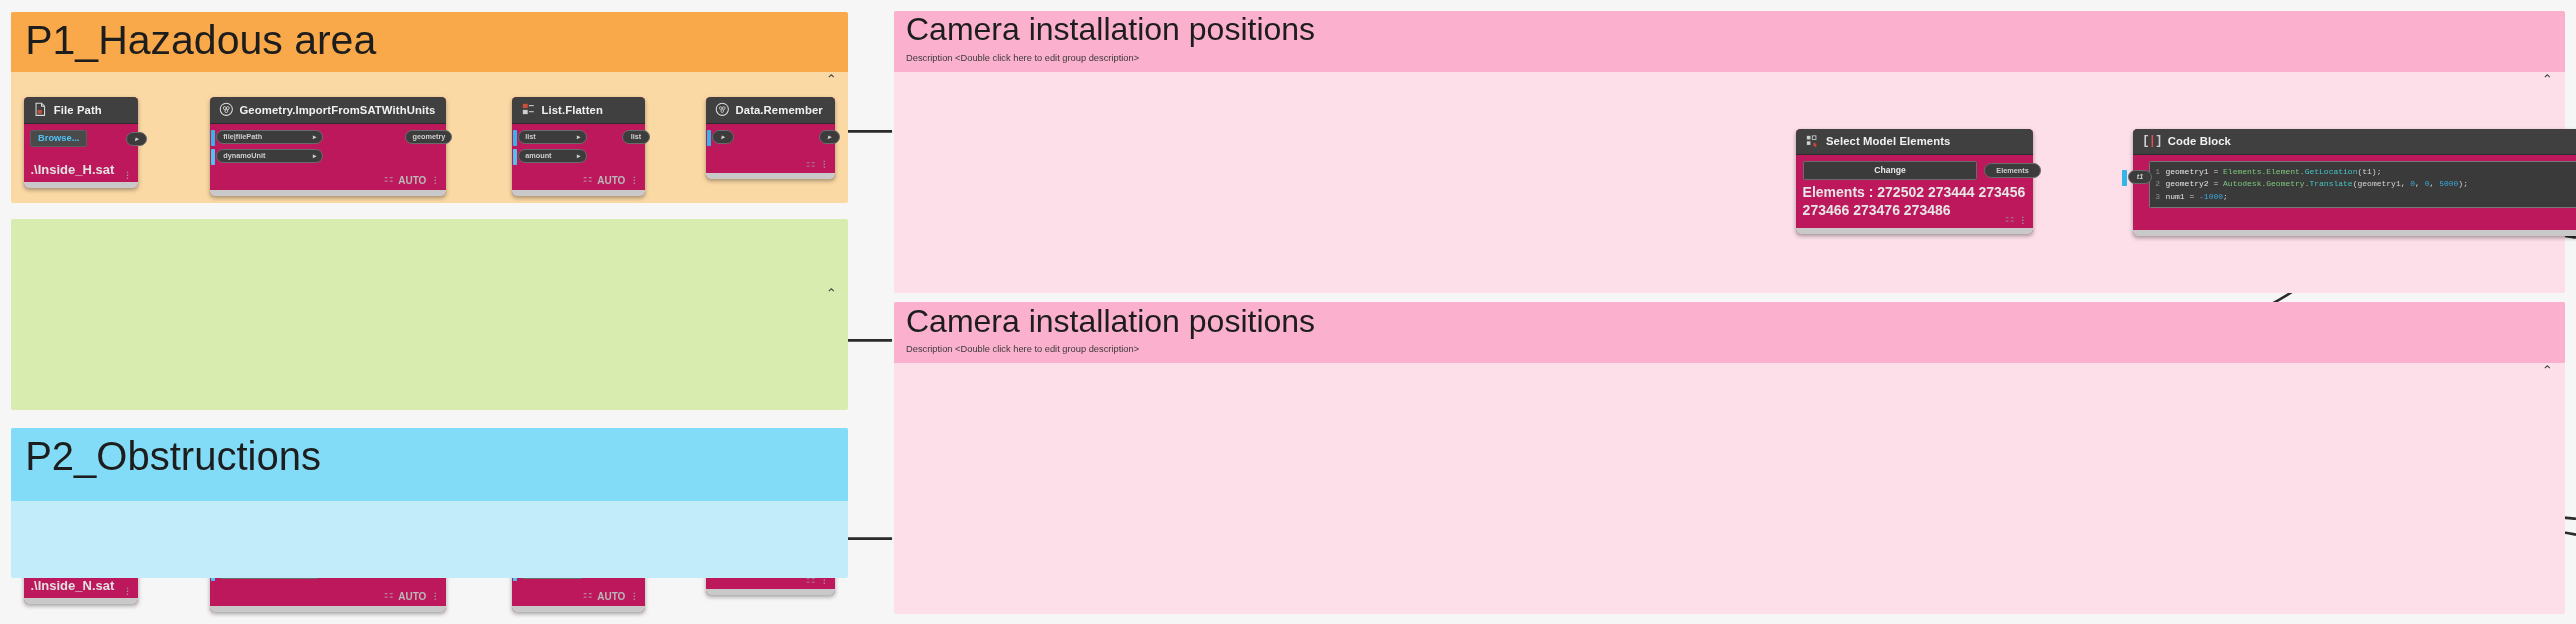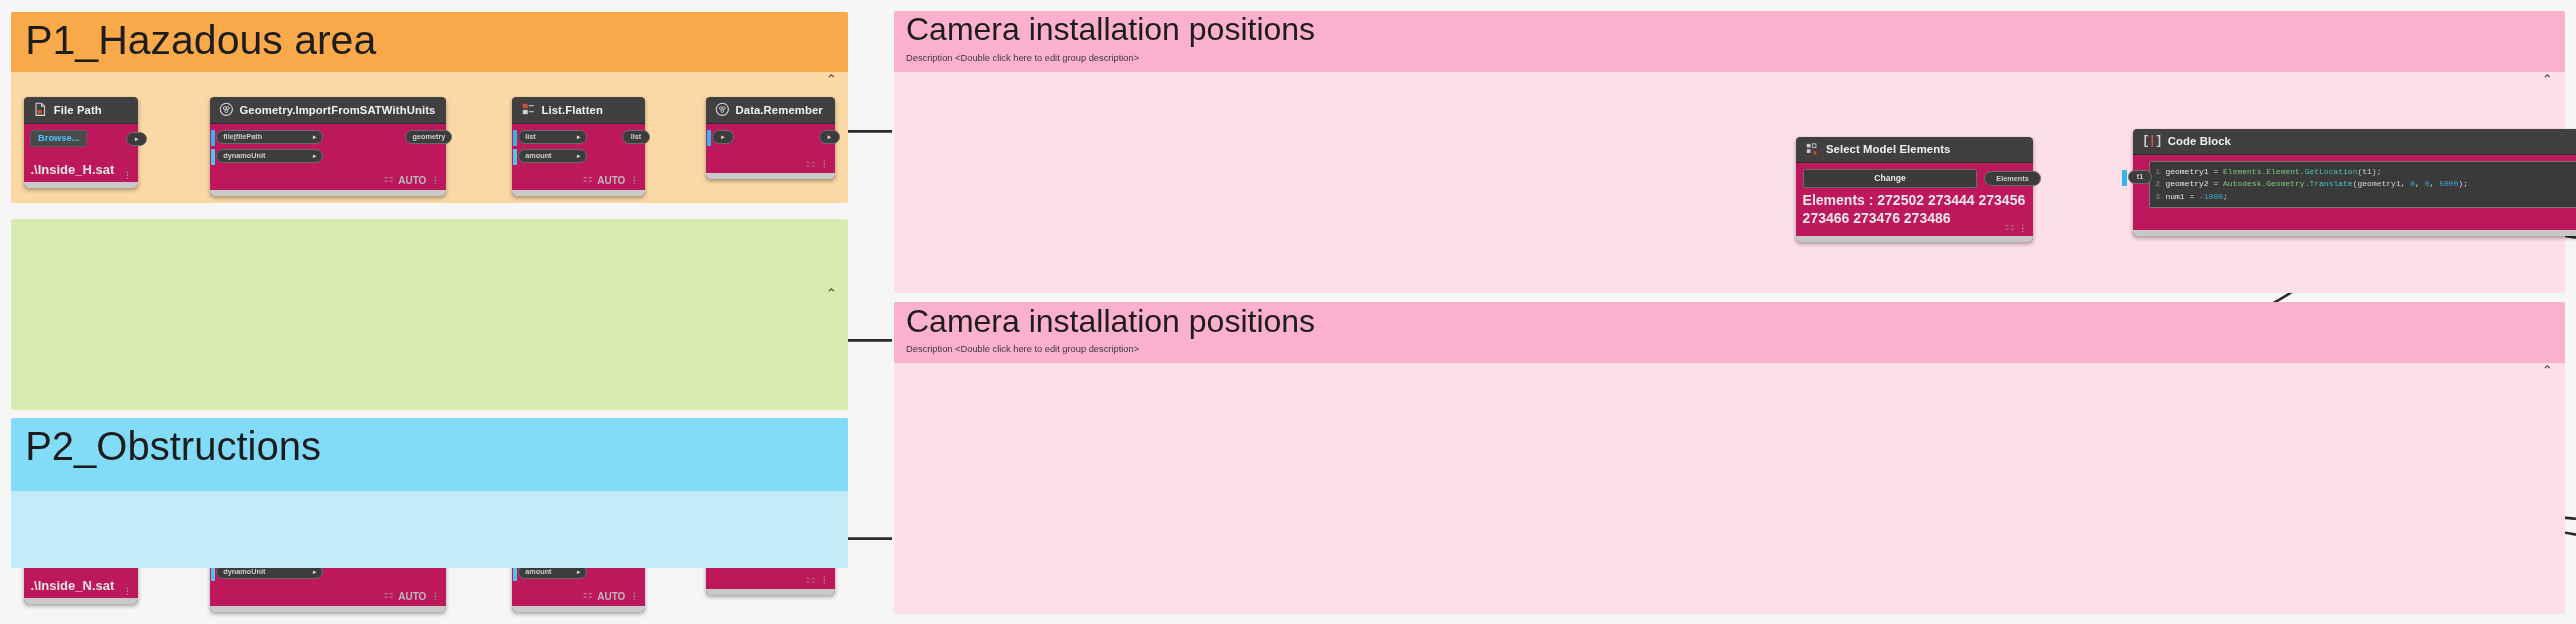--- a/index.html
+++ b/index.html
@@ -98,21 +98,21 @@
     align-items: center;
     padding: 0 6px;
     font-size: 7.3px;
     font-weight: bold;
     color: #cfcfcf;
     white-space: nowrap;
   }
   .pin.in  { justify-content: space-between; min-width: 69px; }
   .pin.out { justify-content: center; min-width: 36px; }
   .pin .arrow { font-size: 6.6px; color: #cfcfcf; margin-left: 5.3px; }
-  .pin.tiny { min-width: 17px; padding: 0 8px; }
+  .pin.tiny { min-width: 17px; padding: 0 8px; font-style: italic; }
 
   
   .inmark {
     position: absolute;
     left: -6.6px;
     top: -0.7px;
     width: 4.6px;
     height: 16px;
     background: #32b5e8;
     border-radius: 0.7px;
@@ -510,35 +510,35 @@
           <svg width="9.3" height="8" viewBox="0 0 16 14">
             <path d="M1 3h5M1 9h5M10 3h5M10 9h5" stroke="#9a9a9a" stroke-width="1.4"></path>
           </svg>
           <span class="dots"></span>
         </div>
       </div>
       <div class="node-foot"></div>
     </div>
   </div>
 
-  <div class="group" style="left:10.6px; top:418px; width:837px; height:150px; background:#c3ecfb;">
+  <div class="group" style="left:10.6px; top:428px; width:837px; height:150px; background:#c3ecfb;">
     <div class="group-header" style="height:73px; background:#83dcf7; border-radius:2px 2px 0 0;">
       <div class="group-title" style="position:absolute; left:14.6px; top:8px; font-size:40px;">P2_Obstructions</div>
     </div>
 
   </div>
 
   <div class="group" style="left:894px; top:10.6px; width:1671px; height:282px; background:#fcdfe9;">
     <div class="group-header" style="height:61px; background:#fbb0cd; border-radius:2px 2px 0 0;">
       <div class="group-title" style="position:absolute; left:12px; top:2.7px; font-size:32px;">Camera installation positions</div>
       <div class="group-desc" style="position:absolute; left:12px; top:42px; font-size:9.3px;">Description &lt;Double click here to edit group description&gt;</div>
     </div>
     <div class="group-collapse" style="right:12px; top:62px;">⌃</div>
 
-    <div class="node" style="left:902px; top:118px; width:237px;margin-top:8px;">
+    <div class="node" style="left:902px; top:118px; width:237px;">
       <div class="node-head">
         <svg class="nicon" viewBox="0 0 24 24">
           <rect x="3" y="3" width="6" height="6" fill="#cfcfcf"></rect>
           <rect x="3" y="12" width="6" height="6" fill="#cfcfcf"></rect>
           <rect x="12" y="3" width="6" height="6" fill="none" stroke="#cfcfcf" stroke-width="1.4"></rect>
           <path d="M14 14l6 3-2.5 1 1.5 3-2 .8-1.4-3-1.6 2z" fill="#d8453a"></path>
         </svg>
         <span class="node-title">Select Model Elements</span>
       </div>
       <div class="node-body" style="min-height:72px;">

